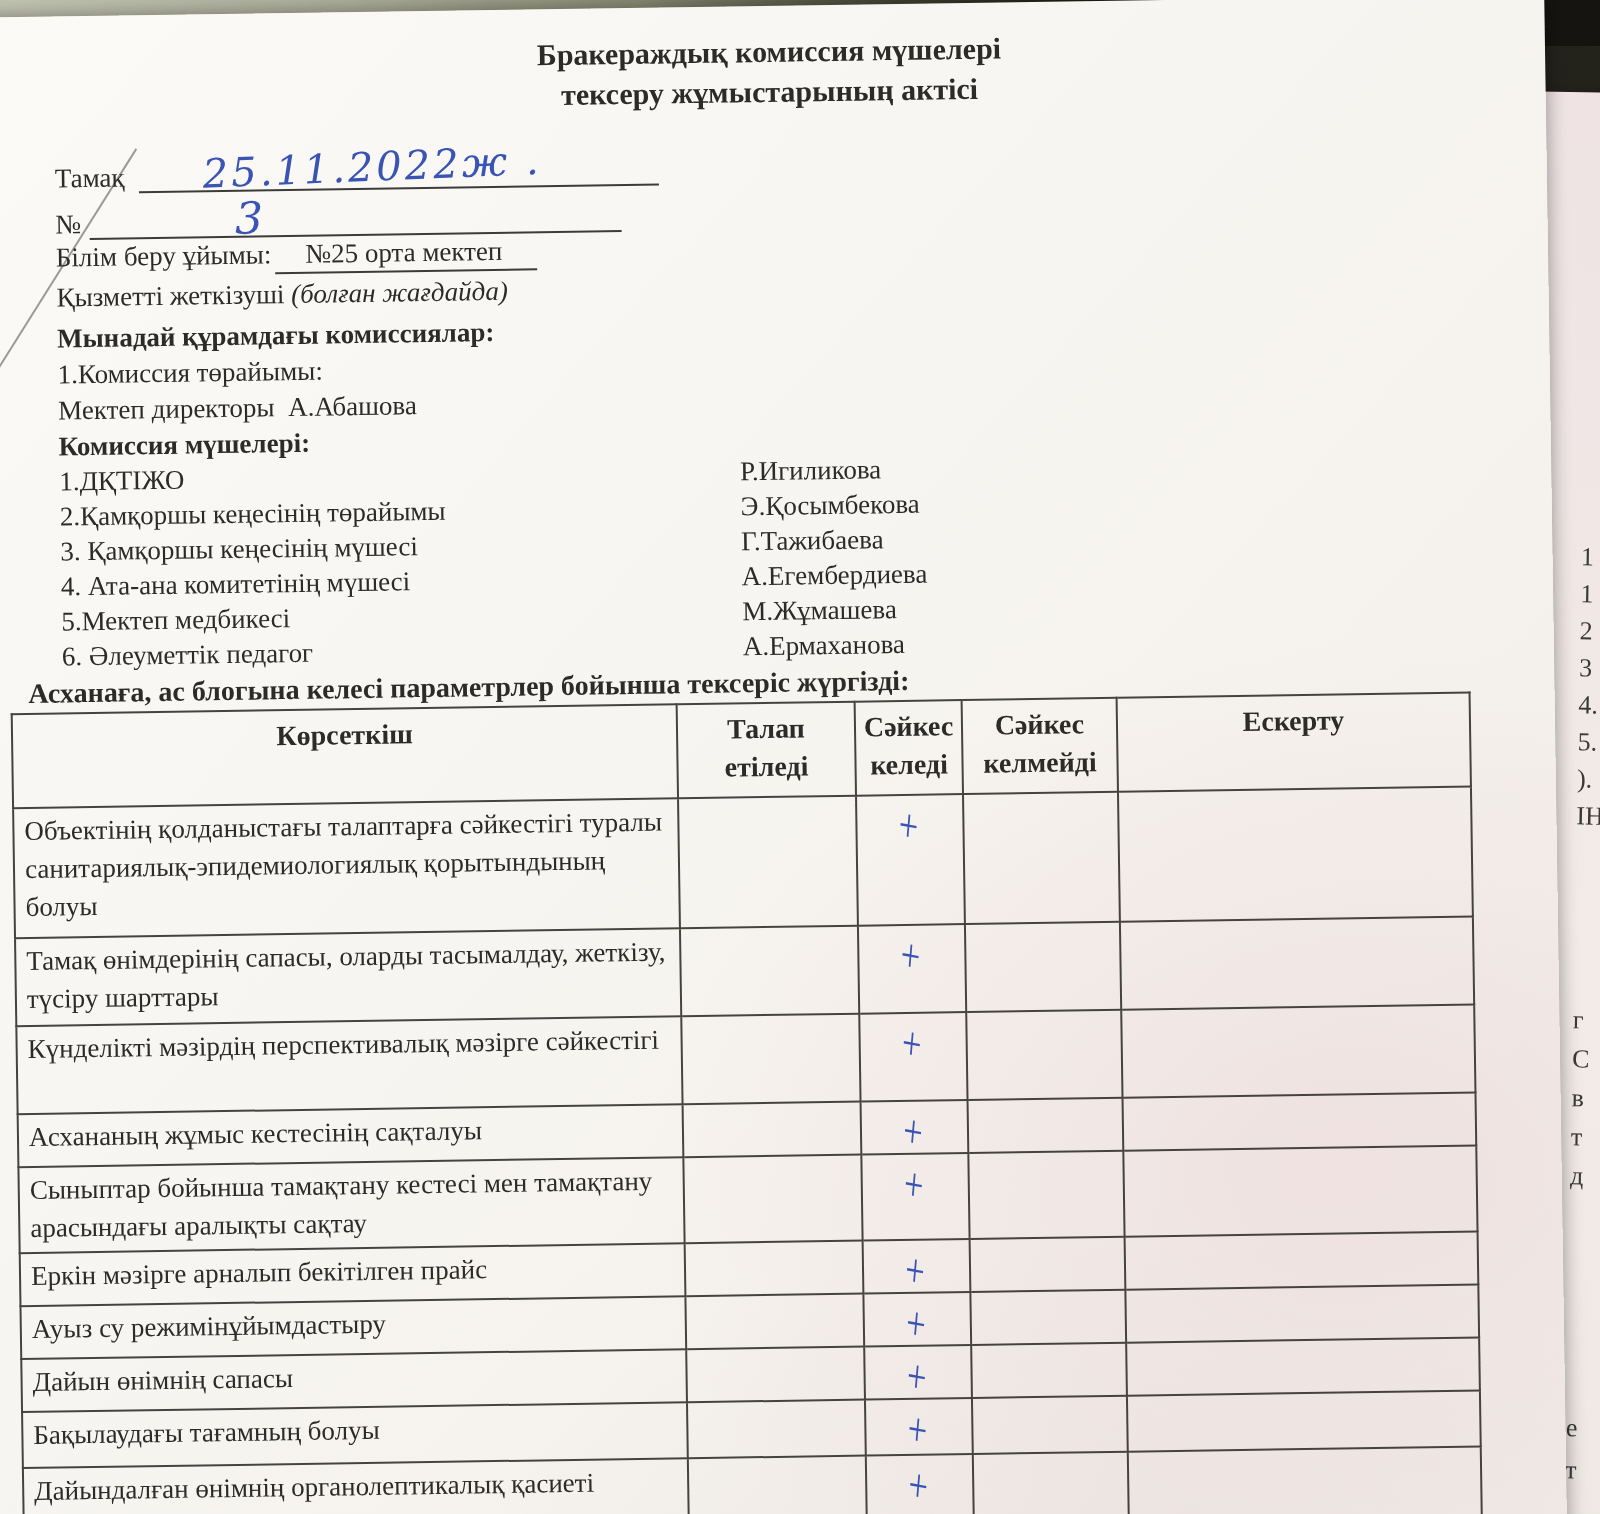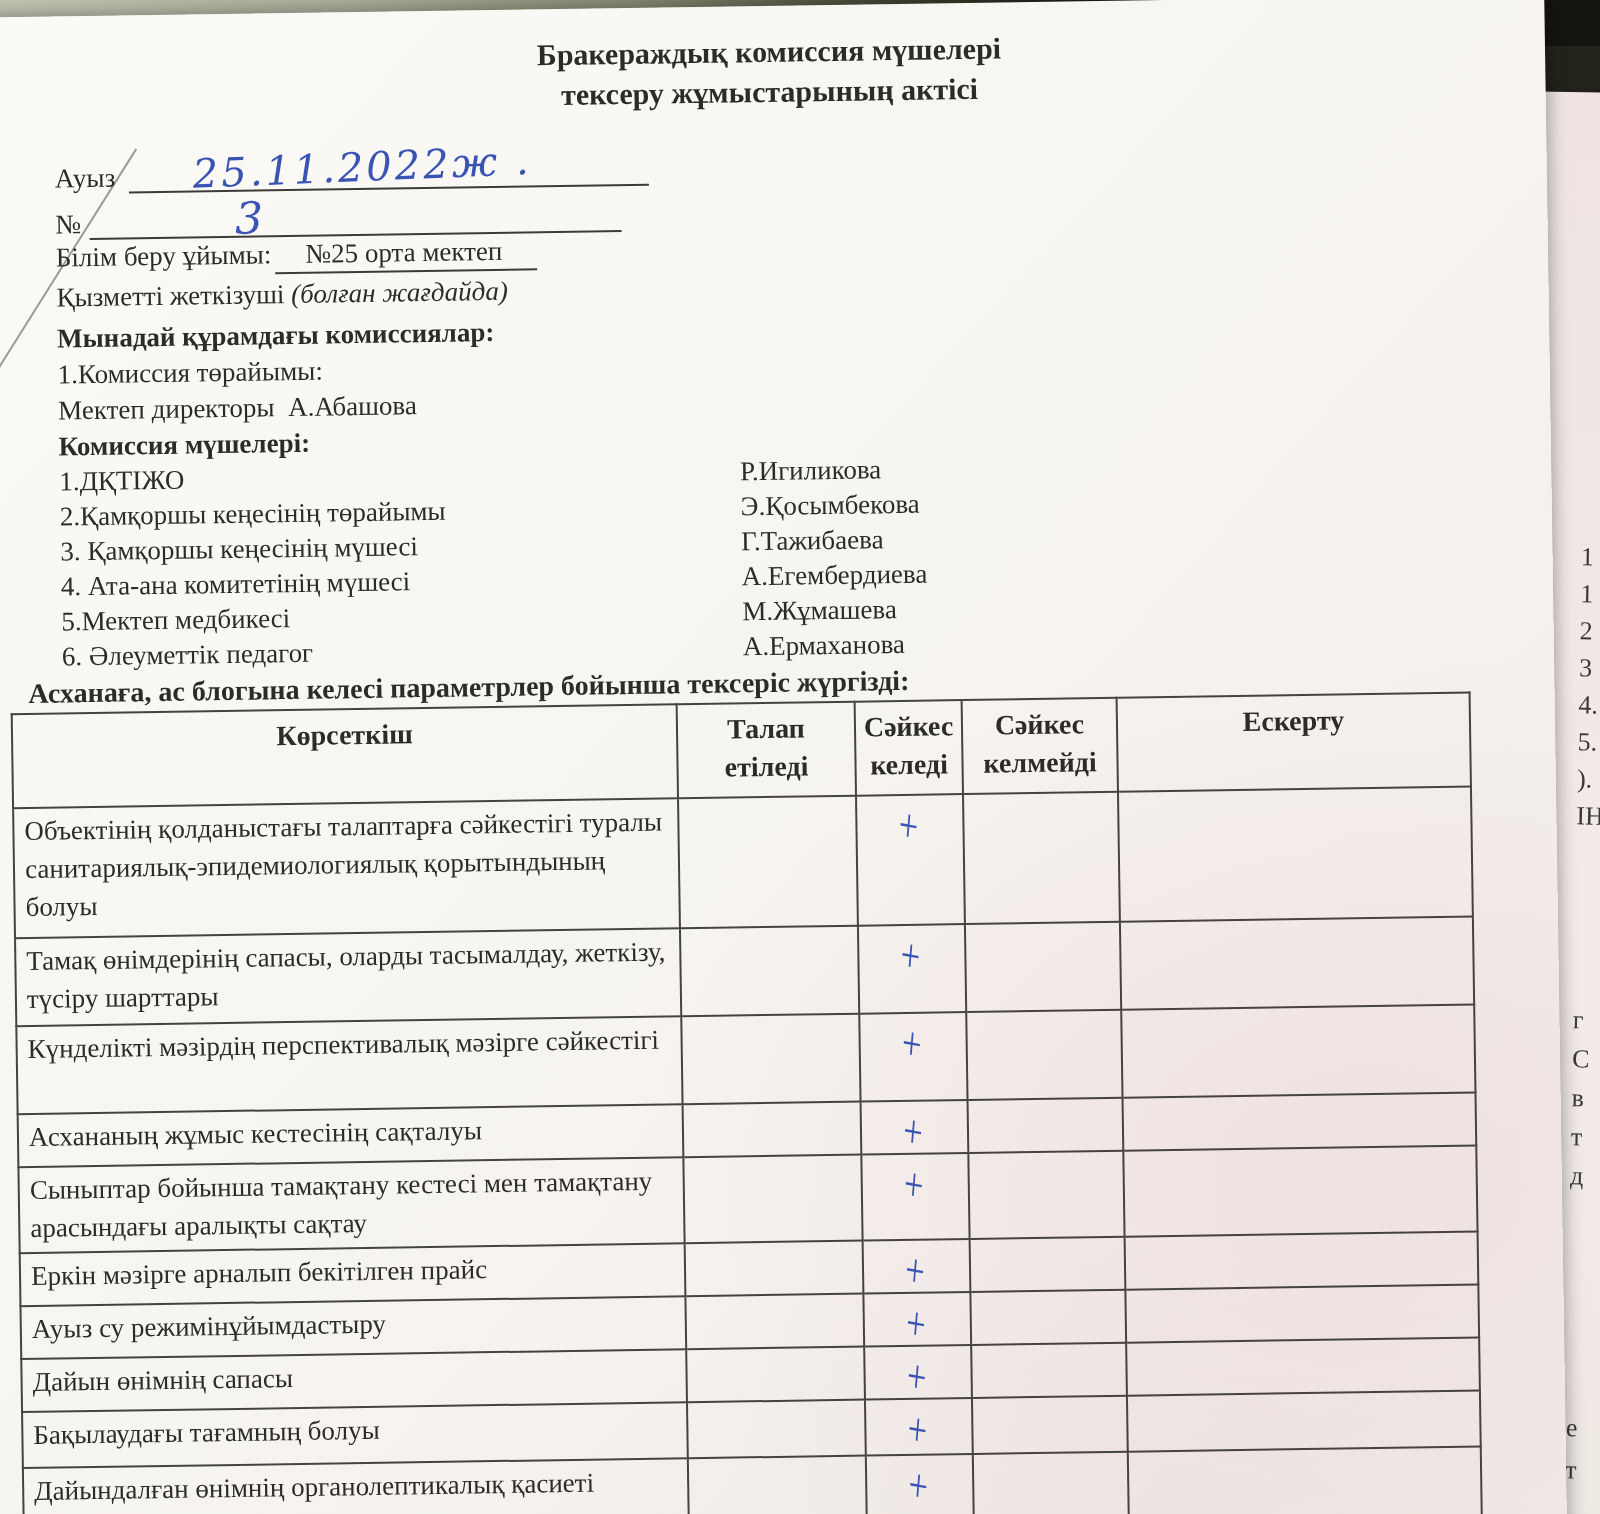--- a/index.html
+++ b/index.html
@@ -102,21 +102,21 @@
 
   <div class="paper">
     <div class="fold-line"></div>
     <div class="content">
       <h1 class="doc-title">
         <span>Бракераждық комиссия мүшелері</span><br>
         <span>тексеру жұмыстарының актісі</span>
       </h1>
 
       <div class="field-row row-date">
-        <span>Ауыз</span><span class="u-line u-date"><span class="hw hw-date">25.11.2022ж .</span></span>
+        <span>Тамақ</span><span class="u-line u-date"><span class="hw hw-date">25.11.2022ж .</span></span>
       </div>
 
       <div class="field-row row-no">
         <span>№</span><span class="u-line u-no"><span class="hw hw-no">3</span></span>
       </div>
 
       <div class="field-row row-org">
         <span>Білім беру ұйымы:</span><span class="org-underlined">№25 орта мектеп</span>
       </div>
 

